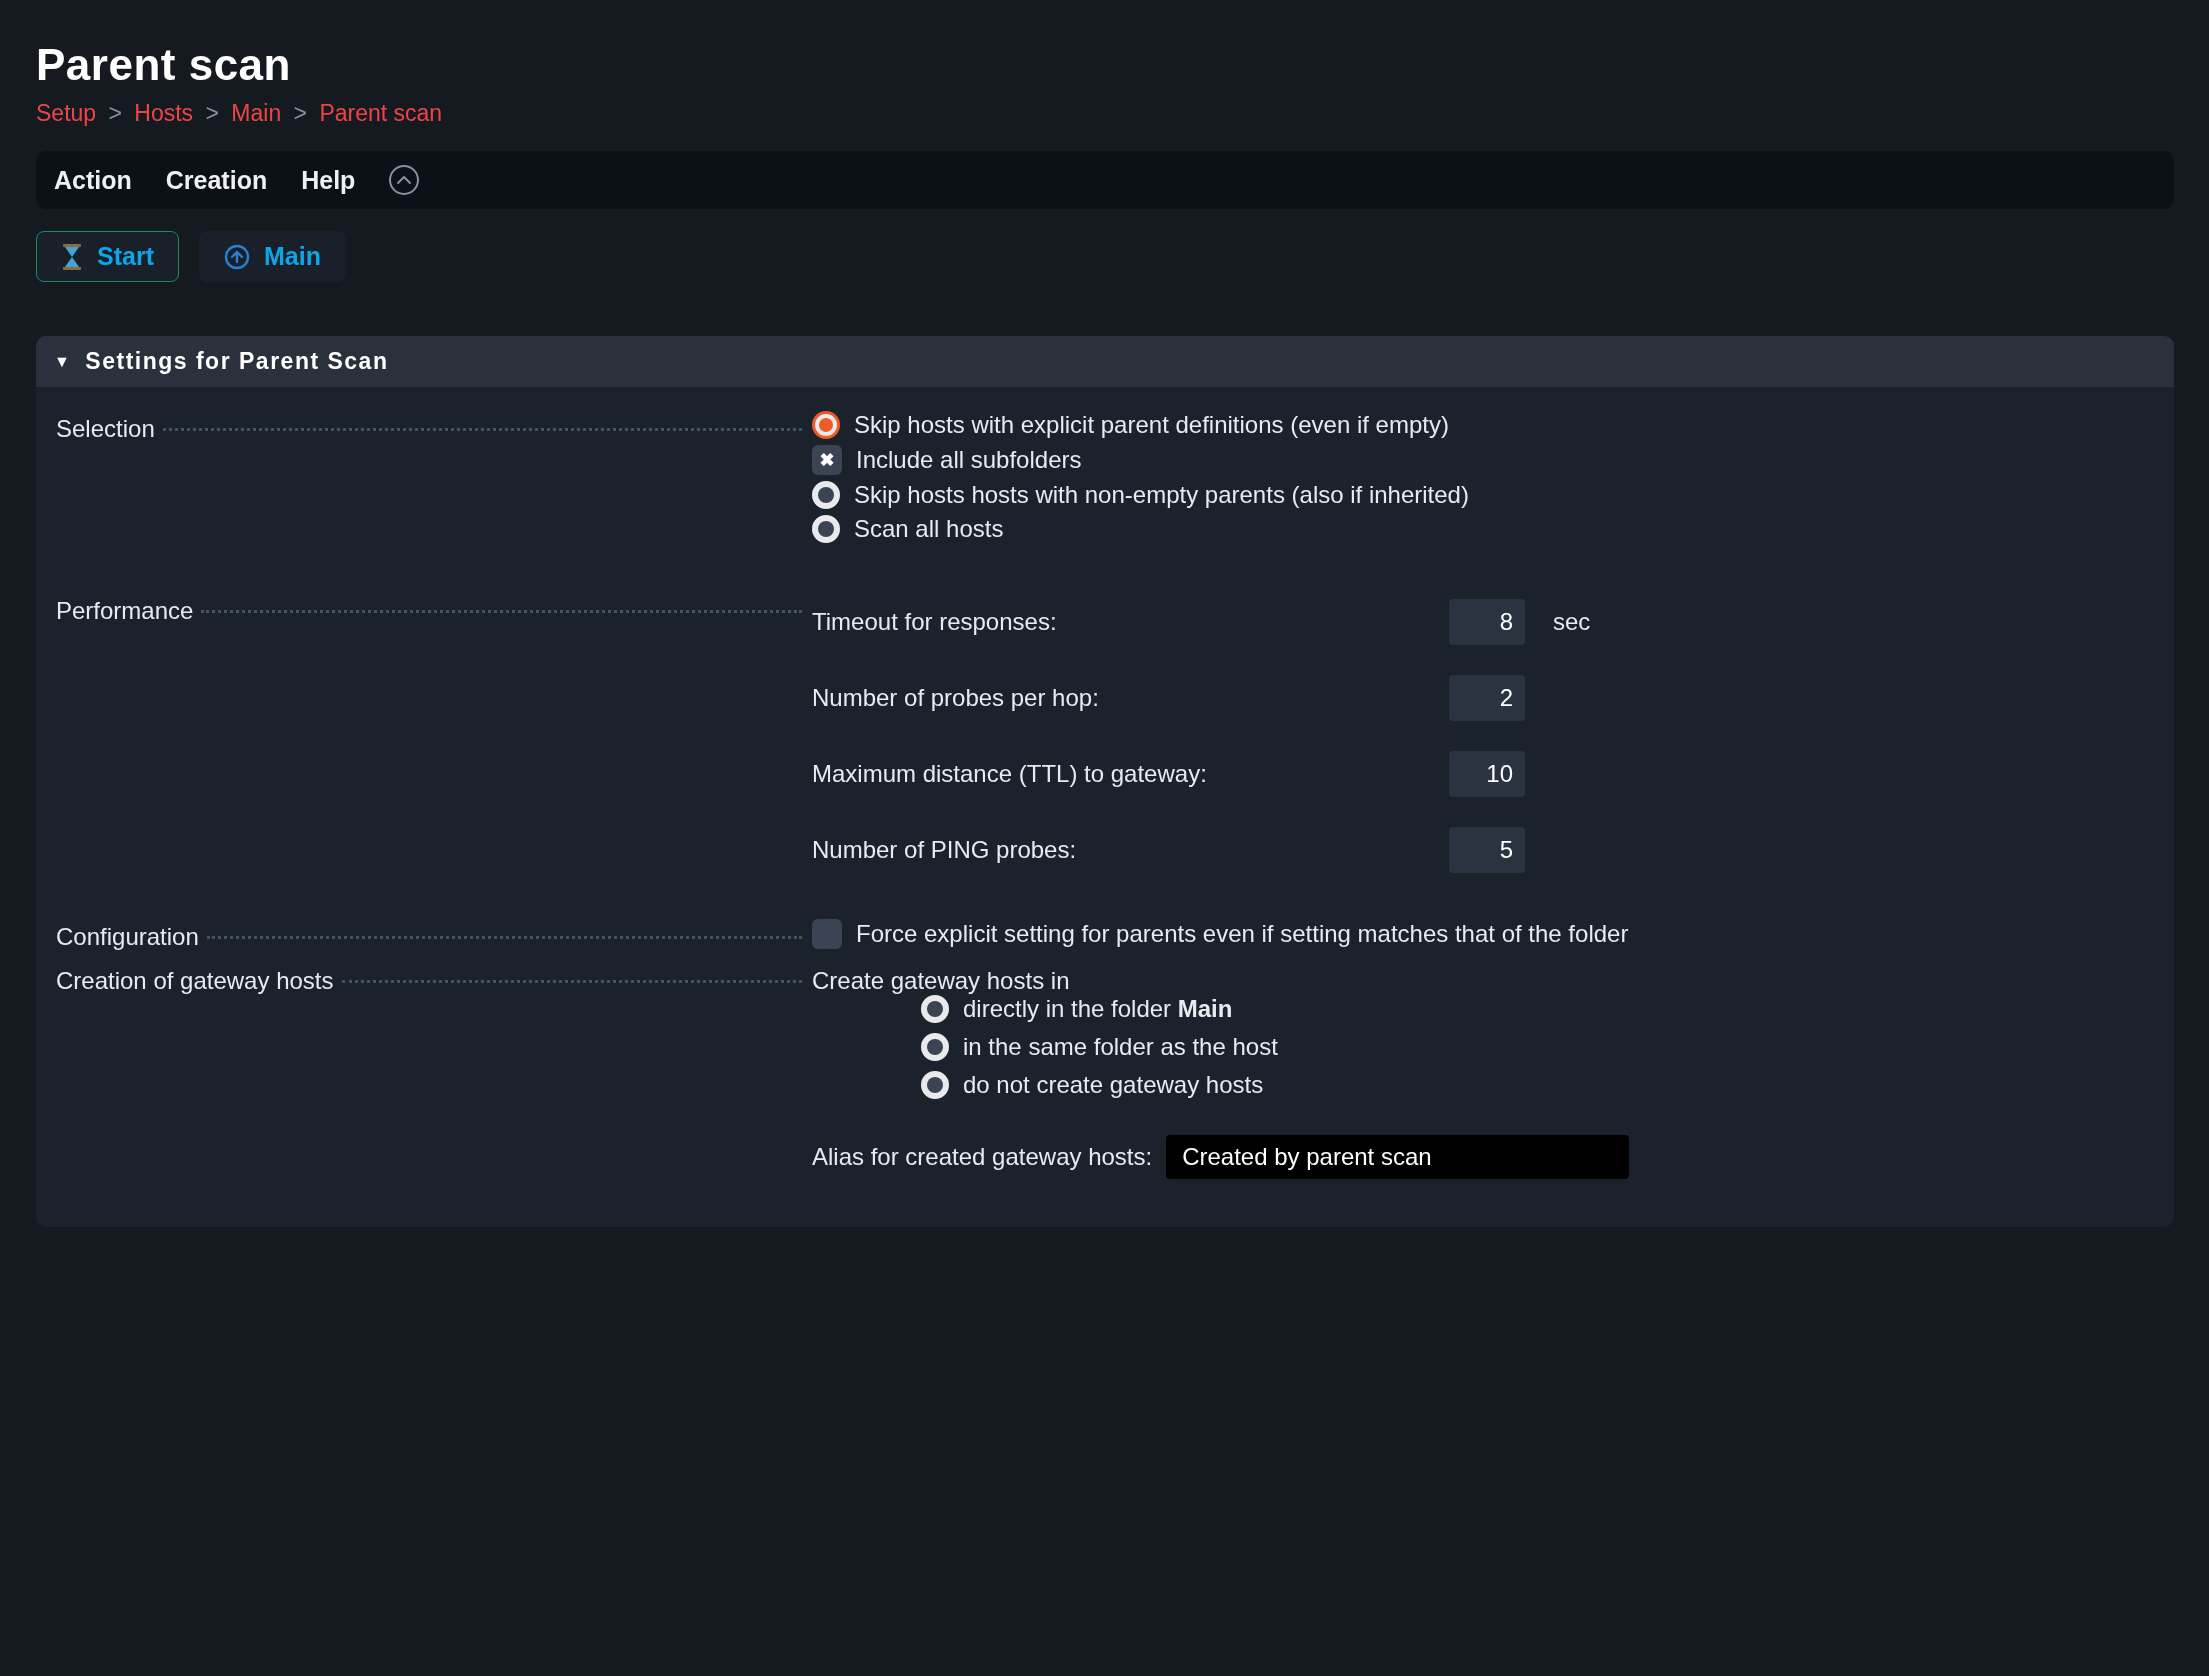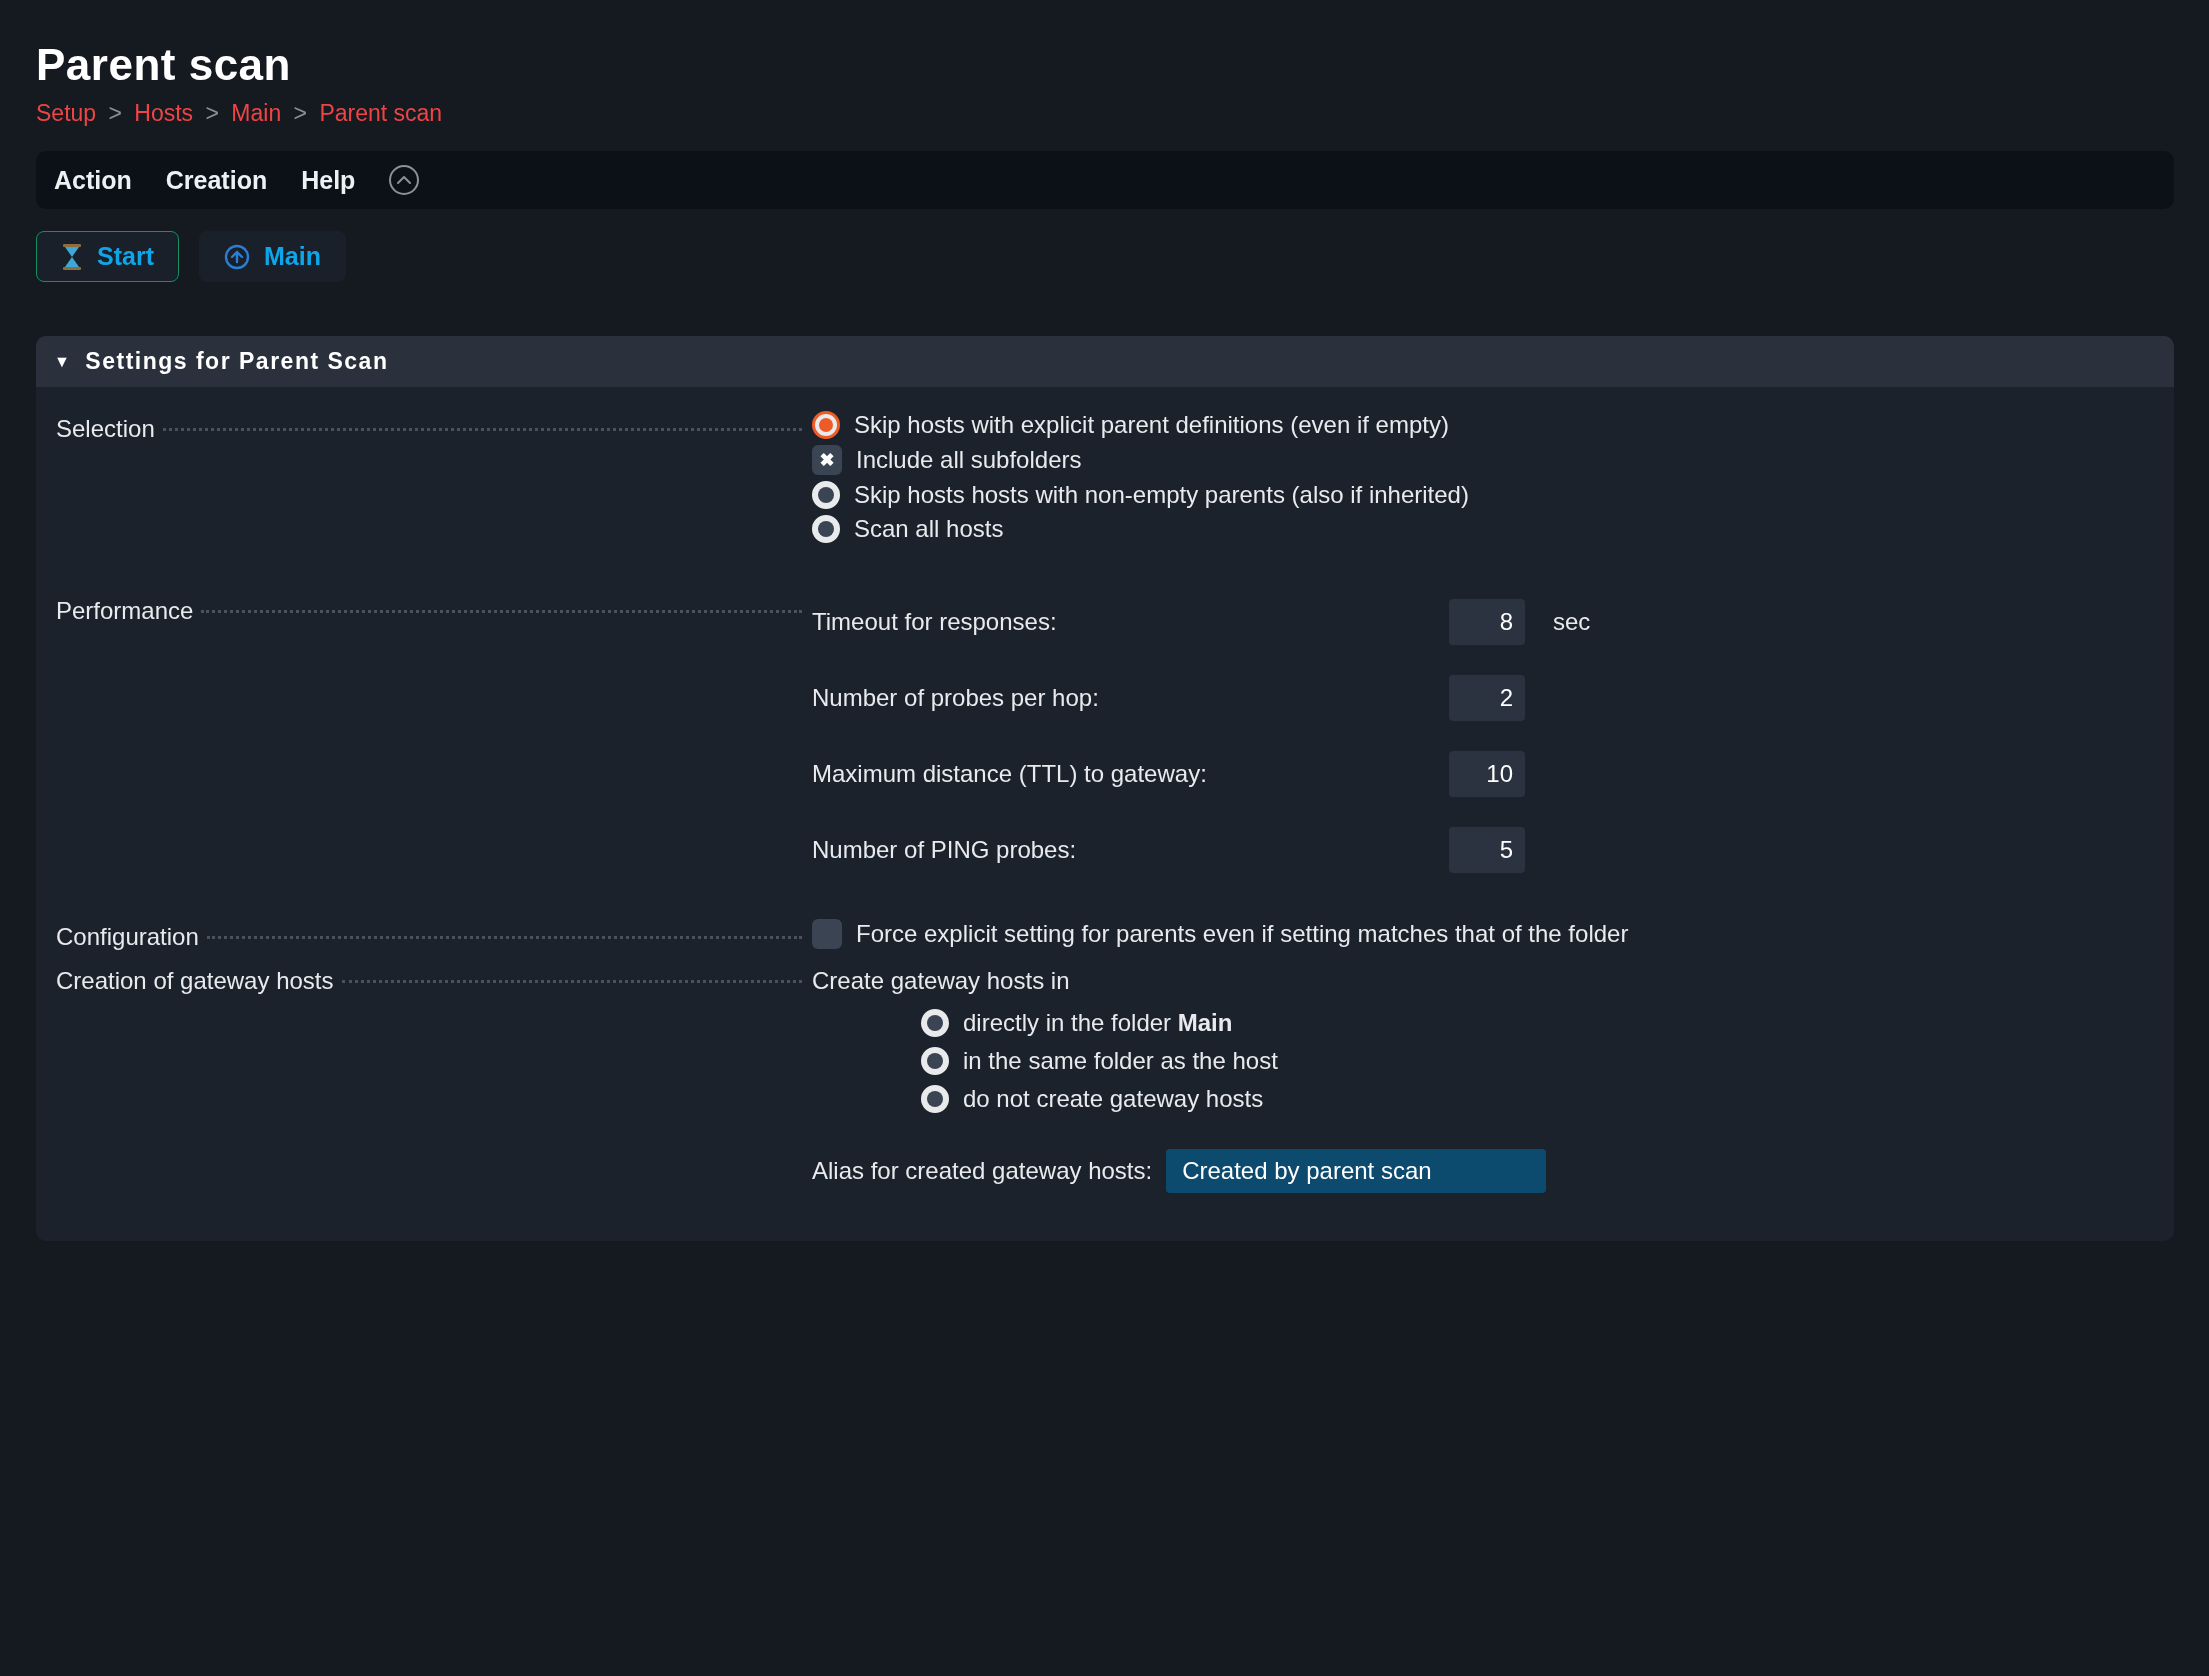--- a/index.html
+++ b/index.html
@@ -197,43 +197,42 @@
     height: 46px;
     text-align: right;
     padding: 4px 12px;
     border-radius: 4px;
     font-family: inherit;
   }
   .unit { padding-left: 14px; font-size: 24px; }
 
   .inline-label {
     font-size: 24px;
-    margin-bottom: 14px;
     margin-top: 4px;
   }
   .sub-radio-group {
     padding-left: 109px;
     margin-bottom: 36px;
   }
   .sub-radio-group .opt-row { margin-bottom: 10px; }
   .alias-row {
     display:flex;
     align-items:center;
     gap: 14px;
     font-size: 24px;
   }
   .text-input {
-    background: #0c4a6e;
+    background: #000000;
     border: none;
     color: #fff;
     font-size: 24px;
     padding: 8px 16px;
     border-radius: 4px;
     font-family: inherit;
-    width: 380px;
+    width: 463px;
   }
   b { font-weight: 700; }
 </style>
 </head>
 <body>
 
 <div class="page">
 
   <h1 class="page-title">Parent scan</h1>
 

